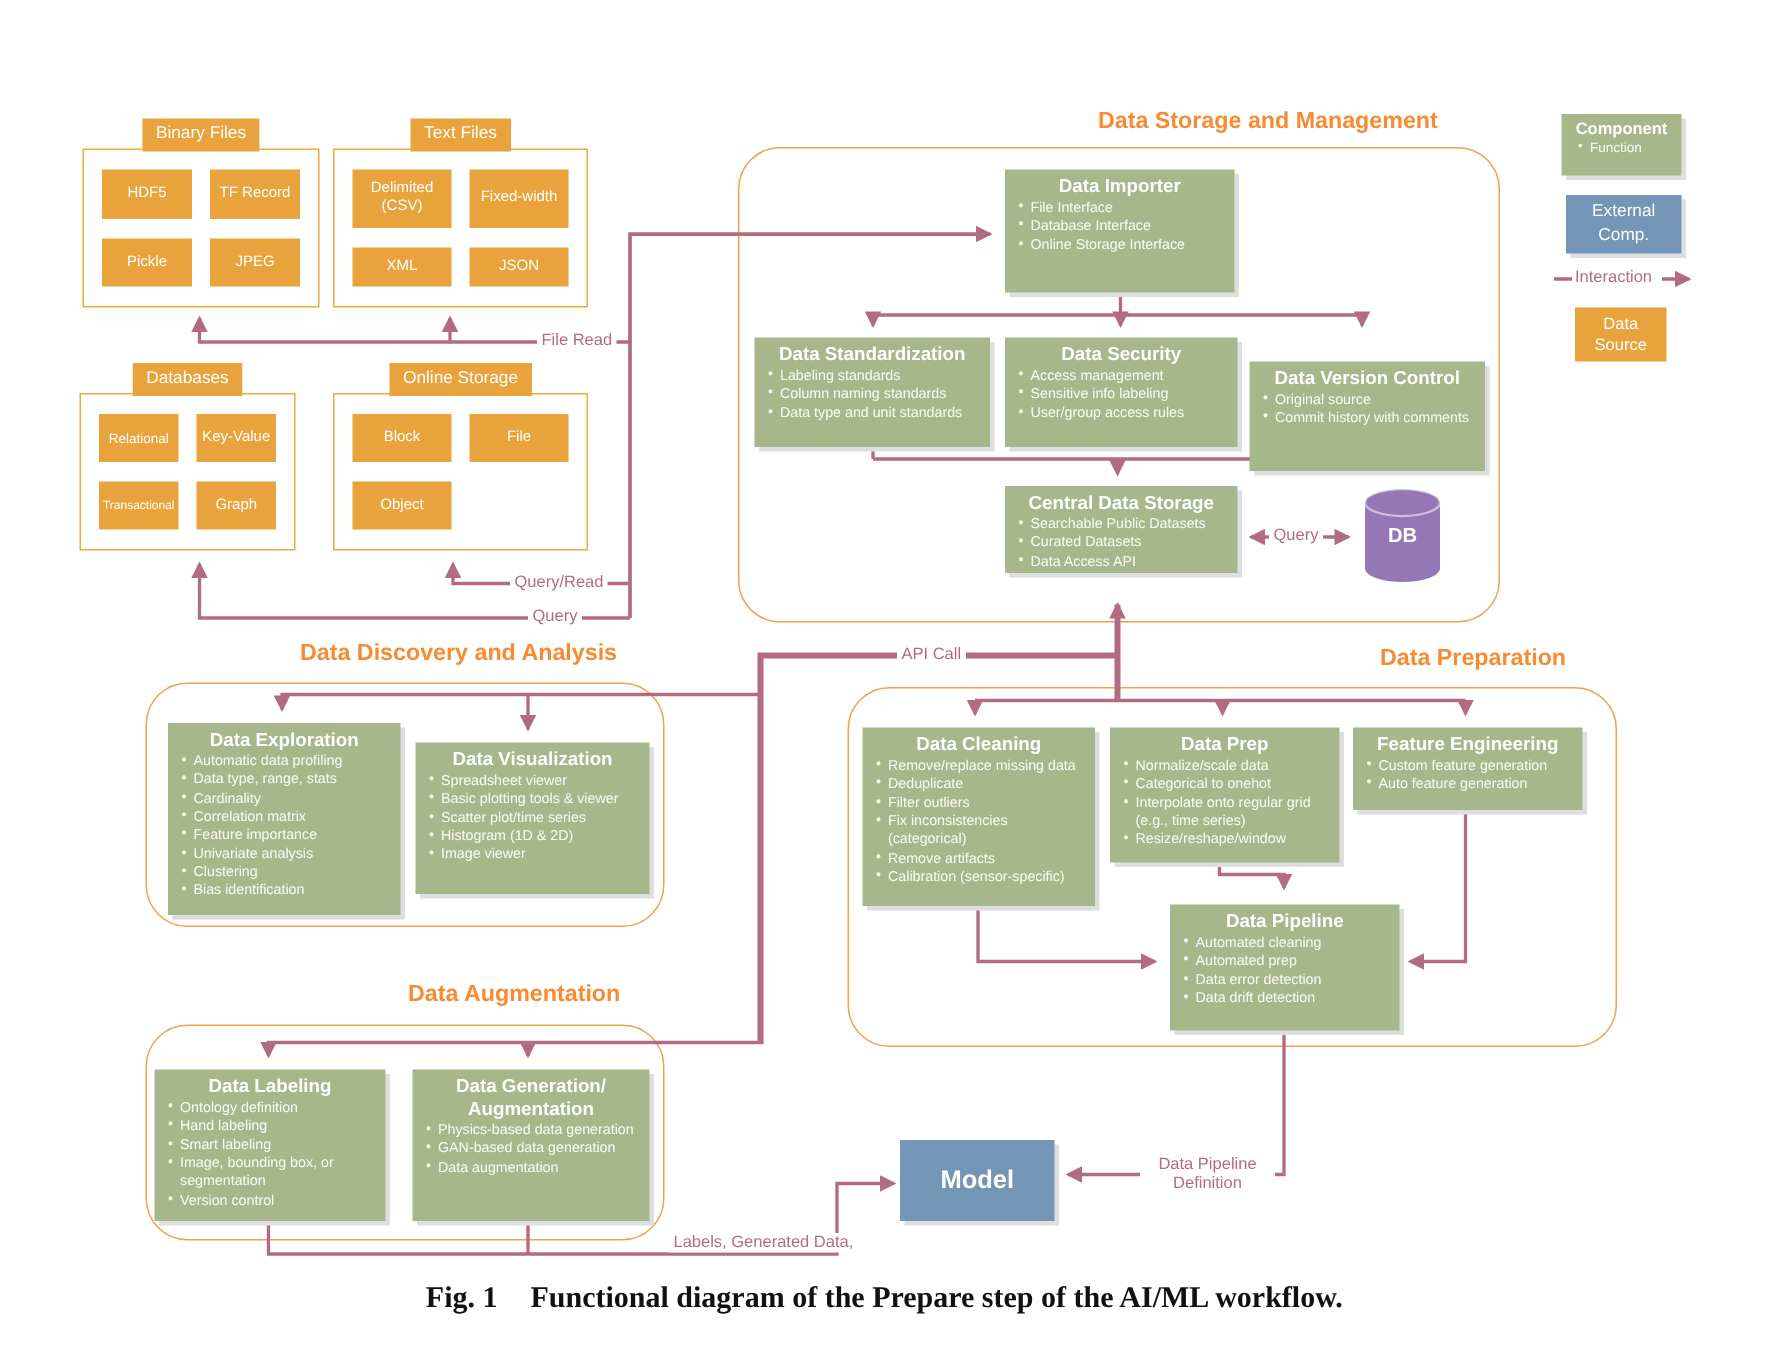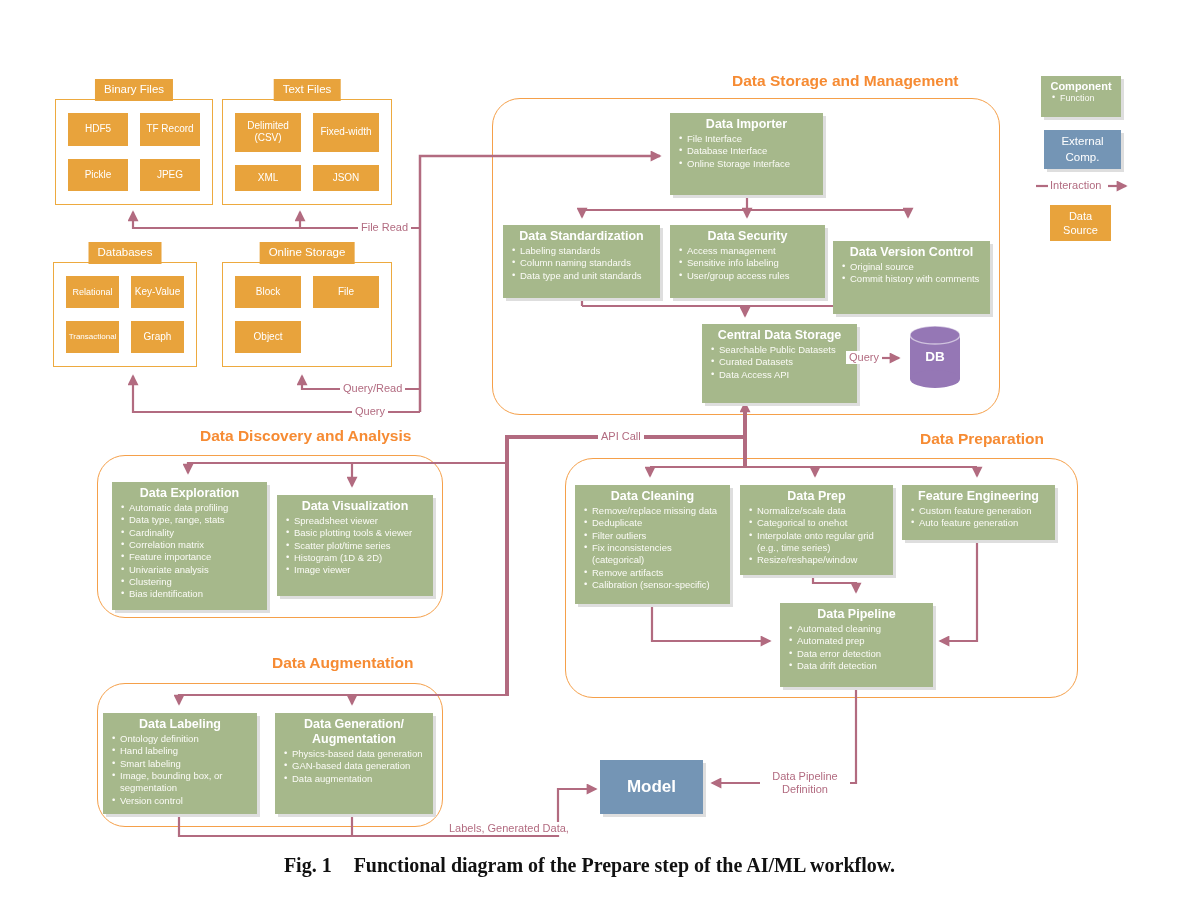--- a/index.html
+++ b/index.html
@@ -170,21 +170,21 @@
         <li>User/group access rules</li>
       </ul>
   </div>
   <div class="gbox" style="left:833px;top:225px;width:157px;height:73px;margin-top:16px;">
     <div class="t">Data Version Control</div>
     <ul>
         <li>Original source</li>
         <li>Commit history with comments</li>
       </ul>
   </div>
-  <div class="gbox" style="left:670px;top:324px;width:155px;height:79px;margin-left:32px;">
+  <div class="gbox" style="left:670px;top:324px;width:155px;height:58px;">
     <div class="t">Central Data Storage</div>
     <ul>
         <li>Searchable Public Datasets</li>
         <li>Curated Datasets</li>
         <li>Data Access API</li>
       </ul>
   </div>
   <div class="gbox" style="left:112px;top:482px;width:155px;height:128px;">
     <div class="t">Data Exploration</div>
     <ul>

